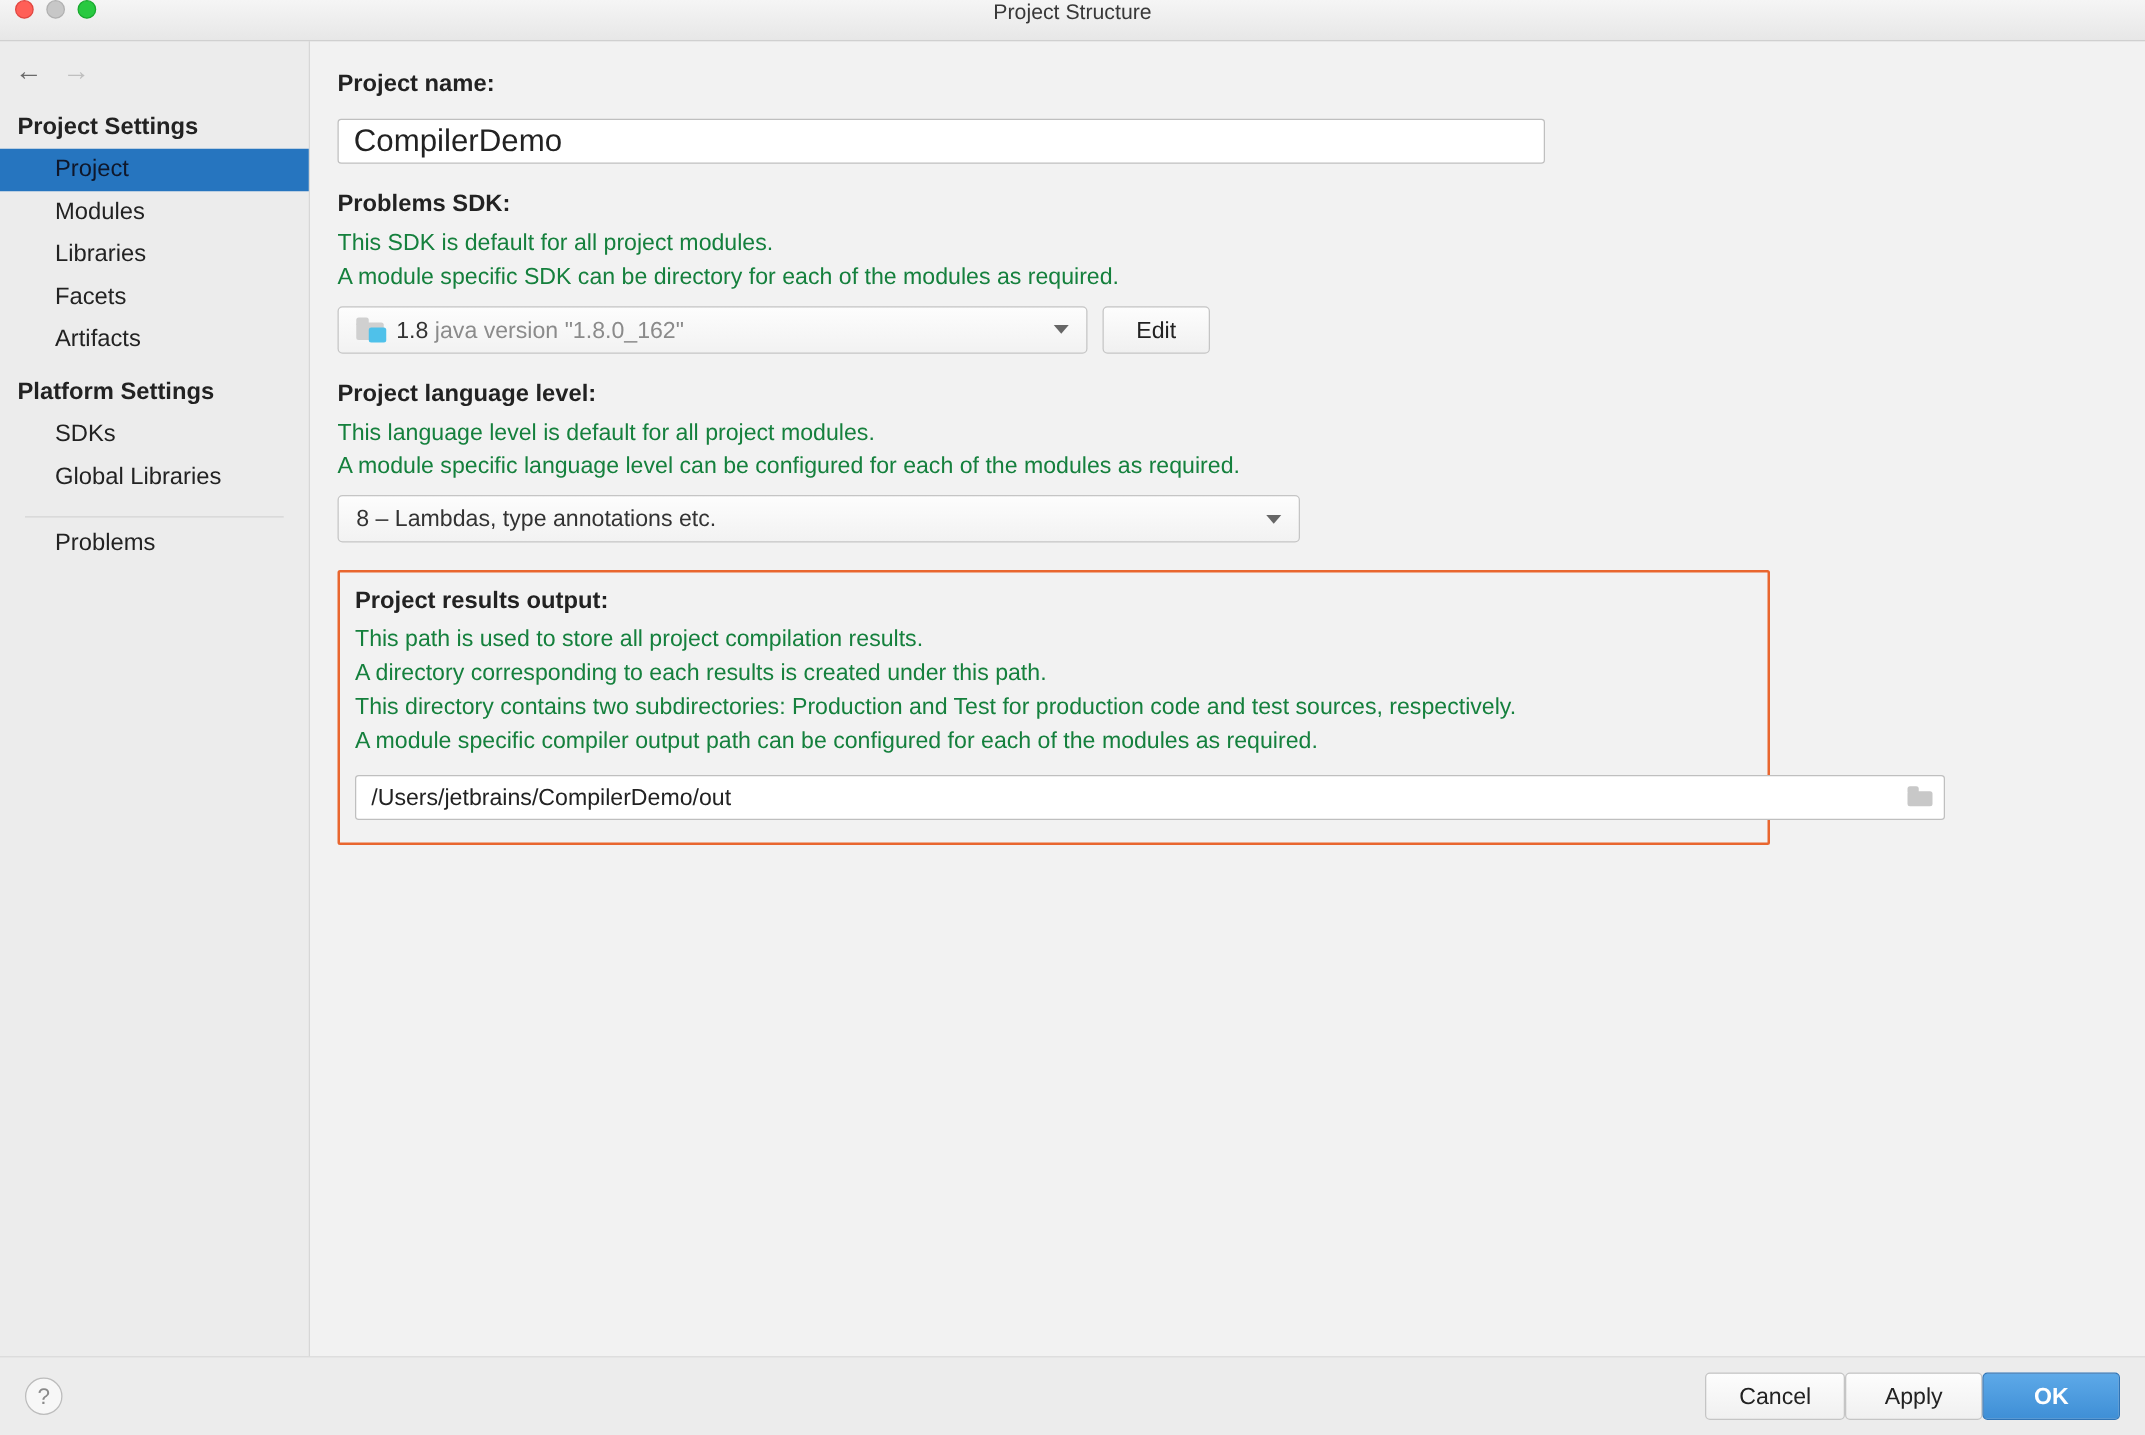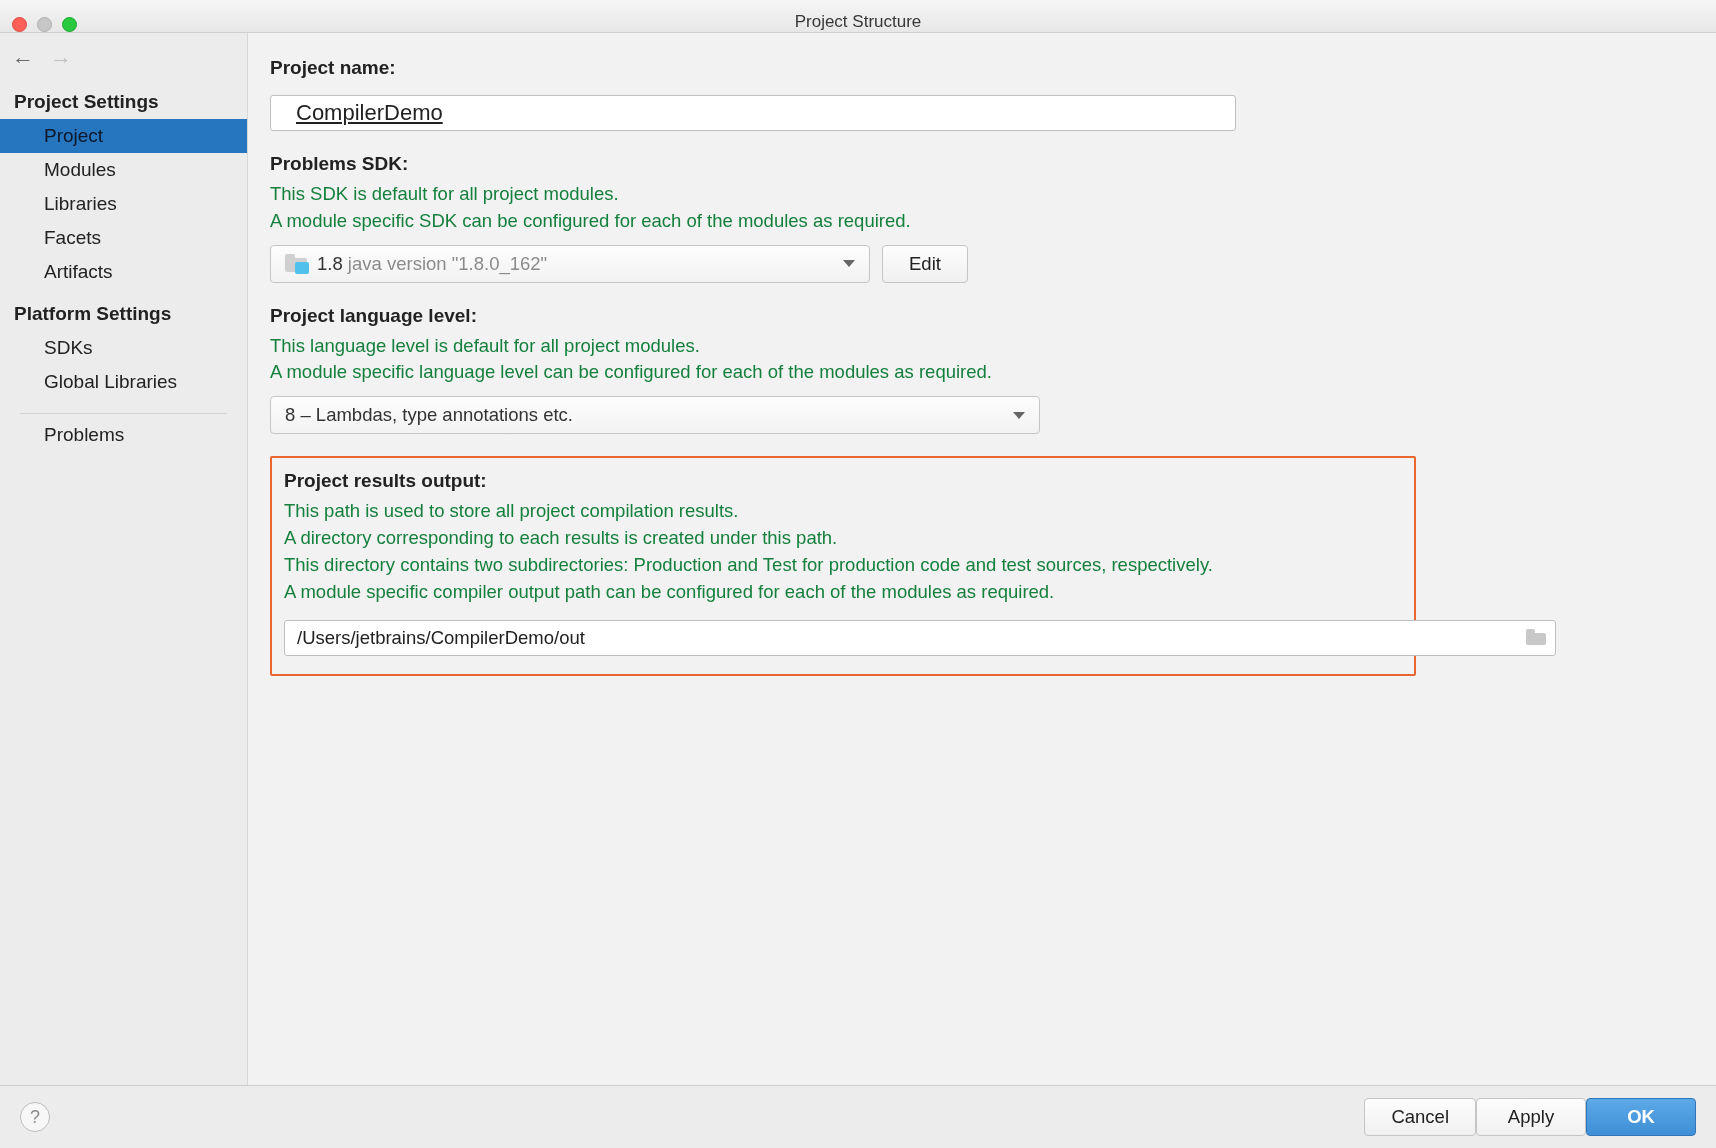--- a/index.html
+++ b/index.html
@@ -9,21 +9,21 @@
     font-size: 17.5px;
     color: #222;
     background: #ececec;
     overflow: hidden;
   }
   
   .titlebar {
     height: 33px;
     background: linear-gradient(#f5f5f5,#e7e7e7);
     border-bottom: 1px solid #d0d0d0;
-    display: flex; align-items: flex-end;
+    display: flex; align-items: flex-start;
     padding: 0 12px;
     position: relative;
   }
   .traffic { display: flex; gap: 10px; }
   .tl { width: 15px; height: 15px; border-radius: 50%; }
   .tl.close  { background:#ff5f57; border:1px solid #e04640; }
   .tl.min    { background:#c7c7c7; border:1px solid #b0b0b0; }
   .tl.zoom   { background:#28c940; border:1px solid #18a92e; }
   .titlebar .title {
     position: absolute; left: 0; right: 0; text-align: center;
@@ -82,25 +82,24 @@
   }
   .desc-line {
     font-size: 18.5px; color: #15803d;
     line-height: 1.45;
   }
   .text-input {
     width: 966px; height: 36px;
     background: #fff;
     border: 1px solid #bfbfbf;
     border-radius: 3px;
-    padding: 0 25px;
-    font-size: 22px;
+    padding: 0 12px;
+    font-size: 25px;
     color: #222;
     outline: none;
-    text-decoration: underline;
   }
   .spacer-m { height: 22px; }
   .spacer-s { height: 10px; }
 
   .row { display: flex; align-items: center; gap: 12px; }
 
   .dropdown {
     height: 38px;
     background: linear-gradient(#fdfdfd,#f2f2f2);
     border: 1px solid #c5c5c5;
@@ -257,21 +256,21 @@
 
     
     <div class="section-label">Project name:</div>
     <div class="spacer-s"></div>
     <input class="text-input" value="CompilerDemo" style="">
     <div class="spacer-m"></div>
 
     
     <div class="section-label">Problems SDK:</div>
     <div class="desc-line">This SDK is default for all project modules.</div>
-    <div class="desc-line">A module specific SDK can be configured for each of the modules as required.</div>
+    <div class="desc-line">A module specific SDK can be directory for each of the modules as required.</div>
     <div class="spacer-s"></div>
     <div class="row">
       <div class="dropdown sdk-dd">
         <span class="dir-icon">
             <span class="overlay"></span>
           </span>
         <span class="dd-text">
           <span>1.8</span><span class="gray"> java version "1.8.0_162"</span>
         </span>
         <span class="dd-caret"></span>

